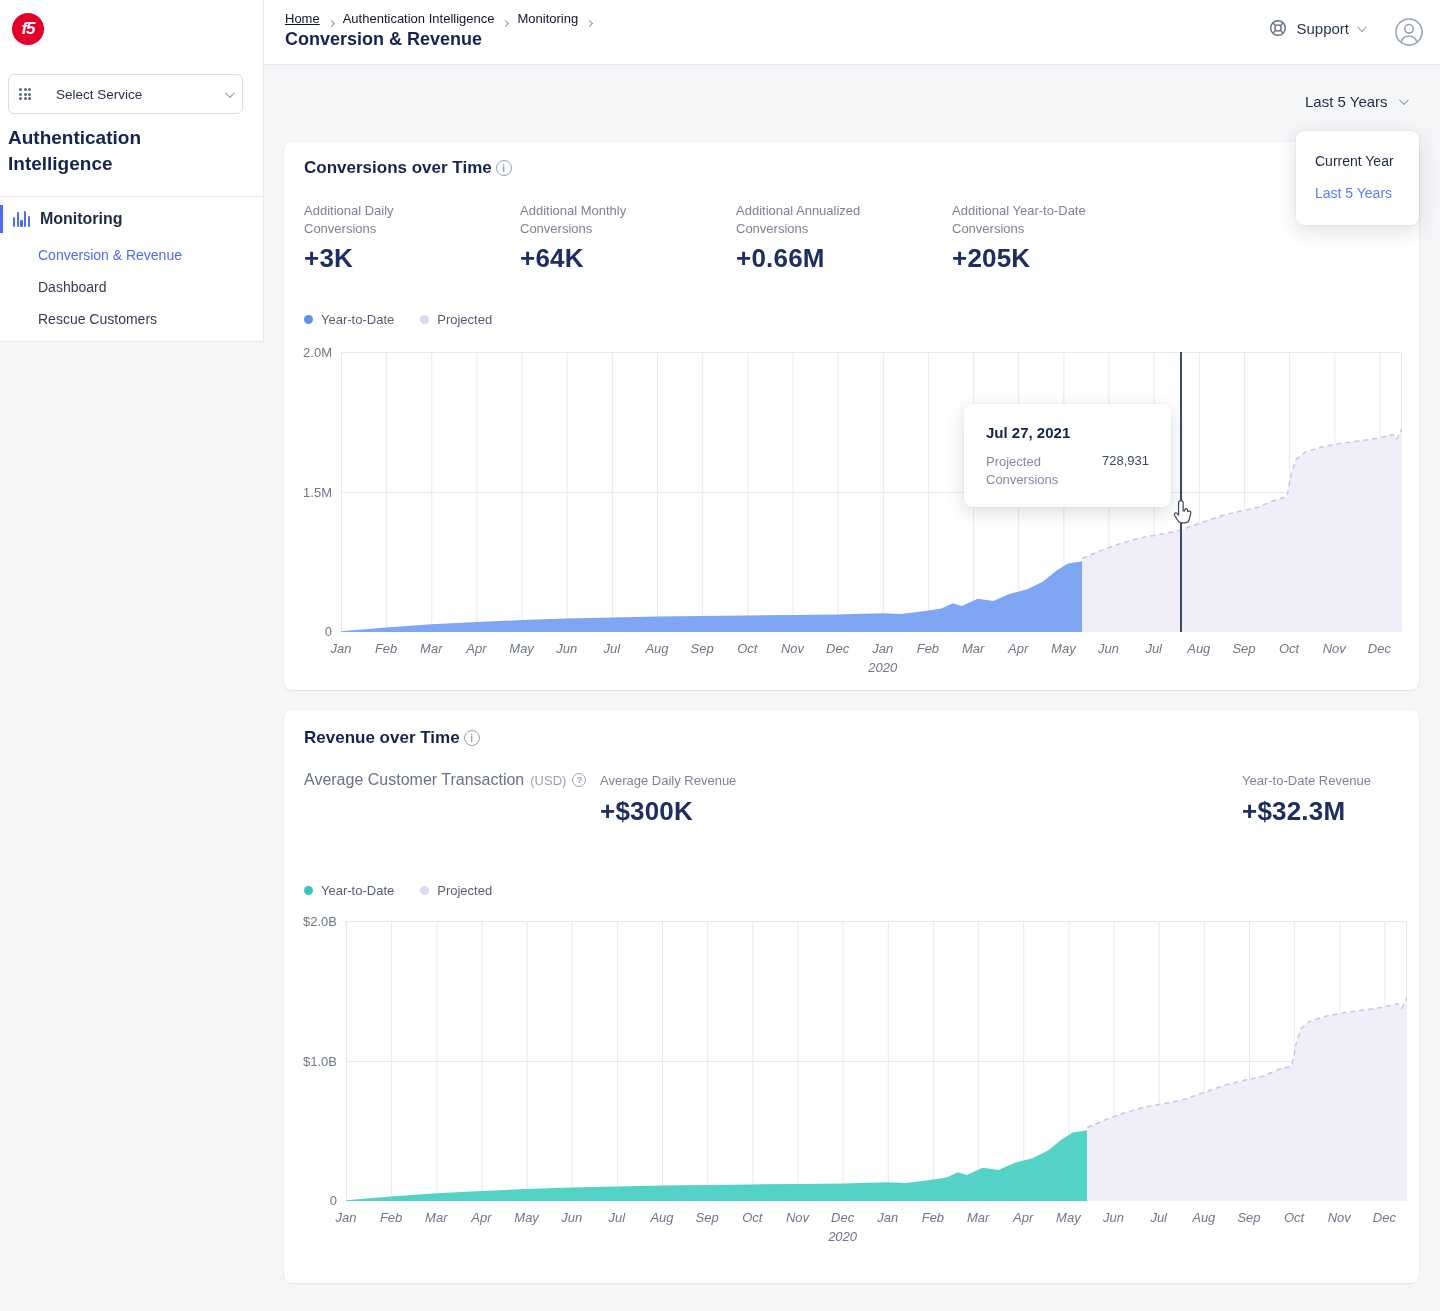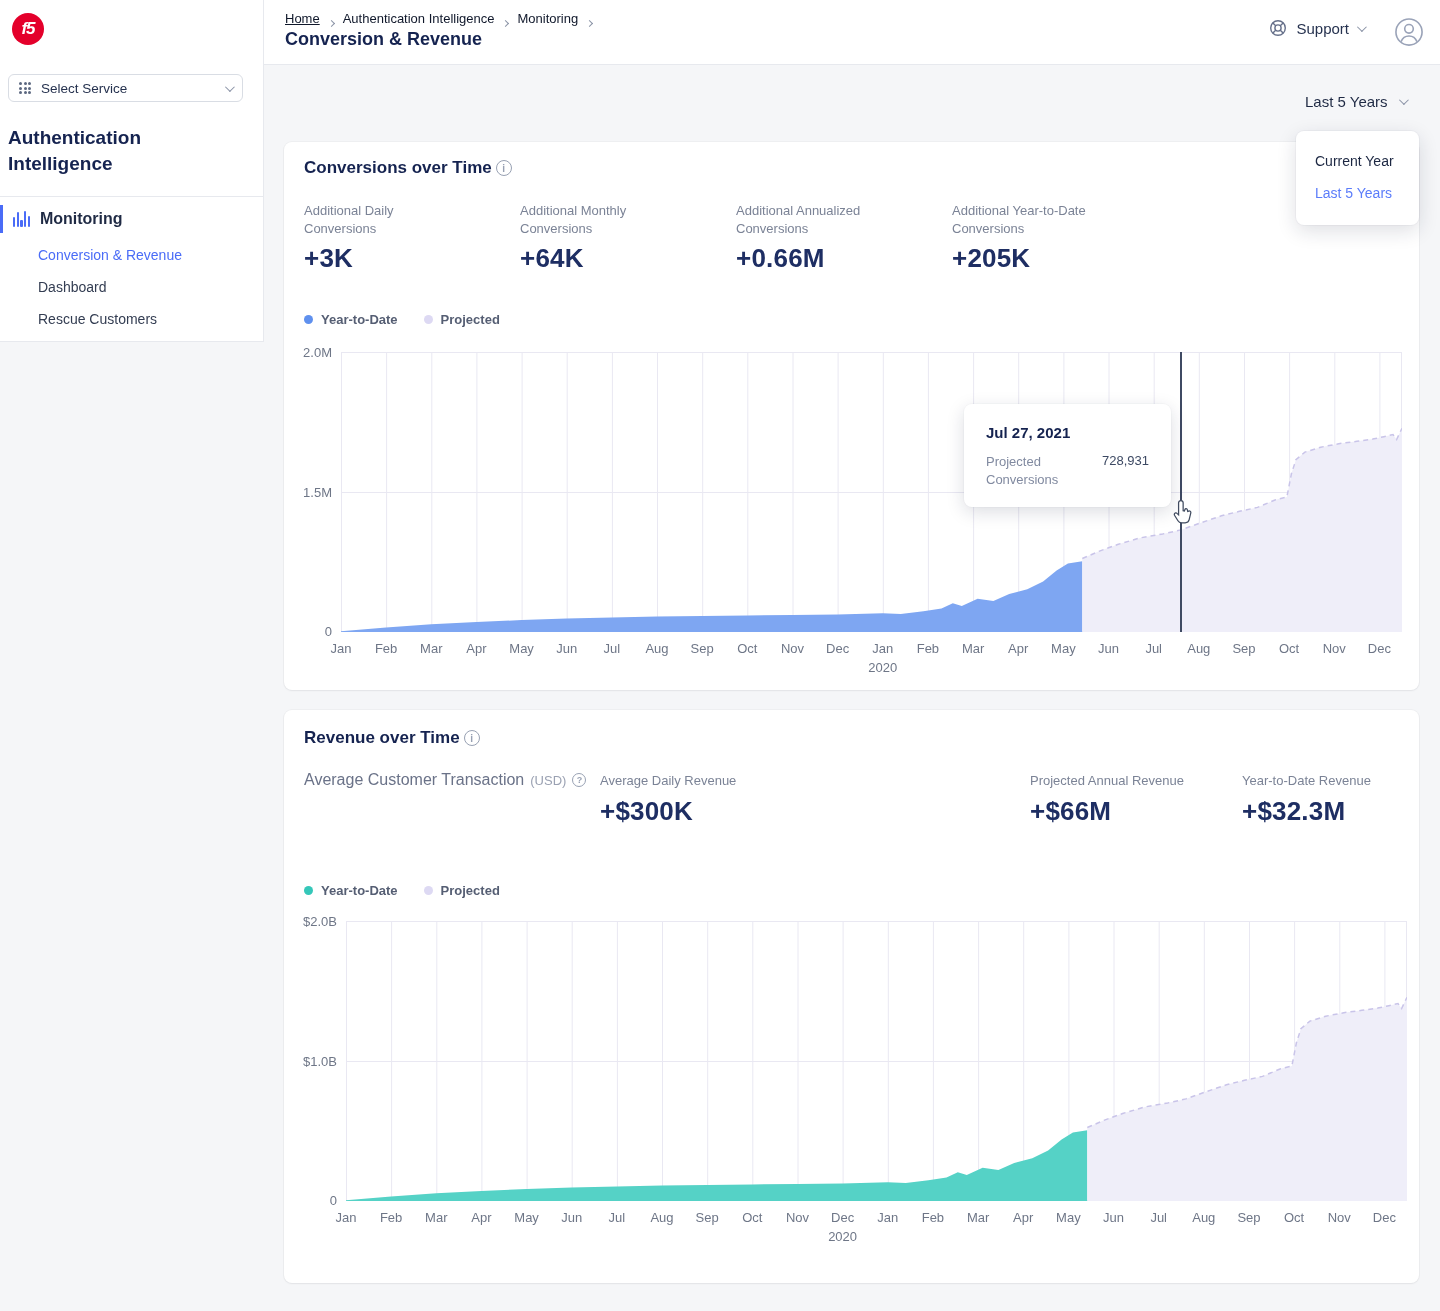--- a/index.html
+++ b/index.html
@@ -6,22 +6,22 @@
   html,body { background:#f5f6f8; }
   body { font-family:"Liberation Sans","DejaVu Sans",sans-serif; color:#1f2a44; }
   .app { position:relative; width:1440px; height:1311px; background:#f5f6f8; overflow:hidden; }
 
   
   .sidebar { position:absolute; left:0; top:0; width:264px; height:342px; background:#fff;
              border-right:1px solid #e7e9ee; border-bottom:1px solid #e7e9ee; }
   .logo { position:absolute; left:12px; top:13px; width:32px; height:32px; border-radius:50%;
           background:#e4002b; color:#fff; font-weight:bold; font-style:italic; font-size:17px;
           display:flex; align-items:center; justify-content:center; letter-spacing:-1px; }
-  .select-service { position:absolute; left:8px; top:74px; width:235px; height:28px; background:#fff;
-          border:1px solid #d9dde4; border-radius:6px; display:flex; align-items:center; gap:10px;
+  .select-service { position:absolute; left:8px; top:74px; width:235px; height:40px; background:#fff;
+          border:1px solid #d9dde4; border-radius:6px; display:flex; align-items:center; gap:25px;
           padding:0 10px; cursor:pointer; }
   .select-service .label { font-size:13.5px; color:#26324f; flex:1; }
   .grid-icon { display:grid; grid-template-columns:repeat(3,3px); grid-gap:1.5px; }
   .grid-icon i { width:3px; height:3px; border-radius:50%; background:#5c6880; }
   .chev { display:inline-block; width:7px; height:7px; border-right:1.6px solid #8a93a6;
           border-bottom:1.6px solid #8a93a6; transform:rotate(45deg) translateY(-2px); }
   .chev.right { transform:rotate(-45deg); width:5px; height:5px; }
   .product-title { position:absolute; left:8px; top:125px; width:220px; font-size:19px; font-weight:bold;
           color:#152350; line-height:26px; }
   .side-div { position:absolute; left:0; top:196px; width:264px; border-top:1px solid #e7e9ee; }
@@ -68,30 +68,30 @@
           font-weight:bold; }
   .circle-icon.small { width:14px; height:14px; font-size:9px; }
 
   .stat .lbl { font-size:13px; color:#7b8396; line-height:18px; }
   .stat .val { font-size:26px; font-weight:bold; color:#1e2e63; margin-top:5px; letter-spacing:.2px; }
   .stats-conv { position:absolute; left:20px; top:60px; display:flex; }
   .stats-conv .stat { width:216px; }
   .rev-stat { position:absolute; top:62px; }
   .rev-stat .val { margin-top:6px; }
 
-  .legend { position:absolute; left:20px; display:flex; align-items:center; gap:26px;font-weight:bold; }
+  .legend { position:absolute; left:20px; display:flex; align-items:center; gap:26px; }
   .legend .li { display:flex; align-items:center; gap:8px; cursor:pointer; }
   .legend .dot { width:9px; height:9px; border-radius:50%; }
   .legend .txt { font-size:13px; color:#555e73; }
 
   
   .chart-wrap { position:absolute; width:1061px; height:280px; }
   .chart-wrap svg.plot { position:absolute; left:0; top:0; }
   .ylab { position:absolute; width:52px; text-align:right; font-size:13px; color:#6e7687; }
-  .xaxis { position:absolute; left:0; top:289px; width:1061px; height:40px; }
+  .xaxis { position:absolute; left:0; top:289px; width:1061px; height:40px;font-style:italic; }
   .xaxis .month { position:absolute; width:44px; text-align:center; font-size:13px; color:#6e7687; }
   .xaxis .year { top:19px; }
 
   .hover-line { position:absolute; left:839px; top:0; width:1.5px; height:280px; background:#3f4a63; }
   .tooltip { position:absolute; left:623px; top:52px; width:207px; background:#fff; border-radius:8px;
           box-shadow:0 5px 18px rgba(20,30,60,.15), 0 0 0 1px rgba(20,30,60,.02); padding:20px 22px 18px; z-index:5; }
   .tooltip .date { font-size:15px; font-weight:bold; color:#152350; }
   .tooltip .row { display:flex; justify-content:space-between; margin-top:12px; }
   .tooltip .lbl { font-size:13px; color:#818aa0; line-height:18px; width:92px; }
   .tooltip .val { font-size:13px; color:#3d4963; }
@@ -293,26 +293,20 @@
     <div class="txn-label">
       <span class="a">Average Customer Transaction</span>
       <span class="b">(USD)</span>
       <span class="circle-icon small">?</span>
     </div>
 
     <div class="rev-stat" style="left:316px">
       <div class="stat">
           <div class="lbl">Average Daily Revenue</div>
           <div class="val">+$300K</div>
-        </div>
-    </div>
-    <div class="rev-stat" style="left:746px">
-      <div class="stat">
-          <div class="lbl">Projected Annual Revenue</div>
-          <div class="val">+$66M</div>
         </div>
     </div>
     <div class="rev-stat" style="left:958px">
       <div class="stat">
           <div class="lbl">Year-to-Date Revenue</div>
           <div class="val">+$32.3M</div>
         </div>
     </div>
 
     <div class="legend" style="top:173px">

